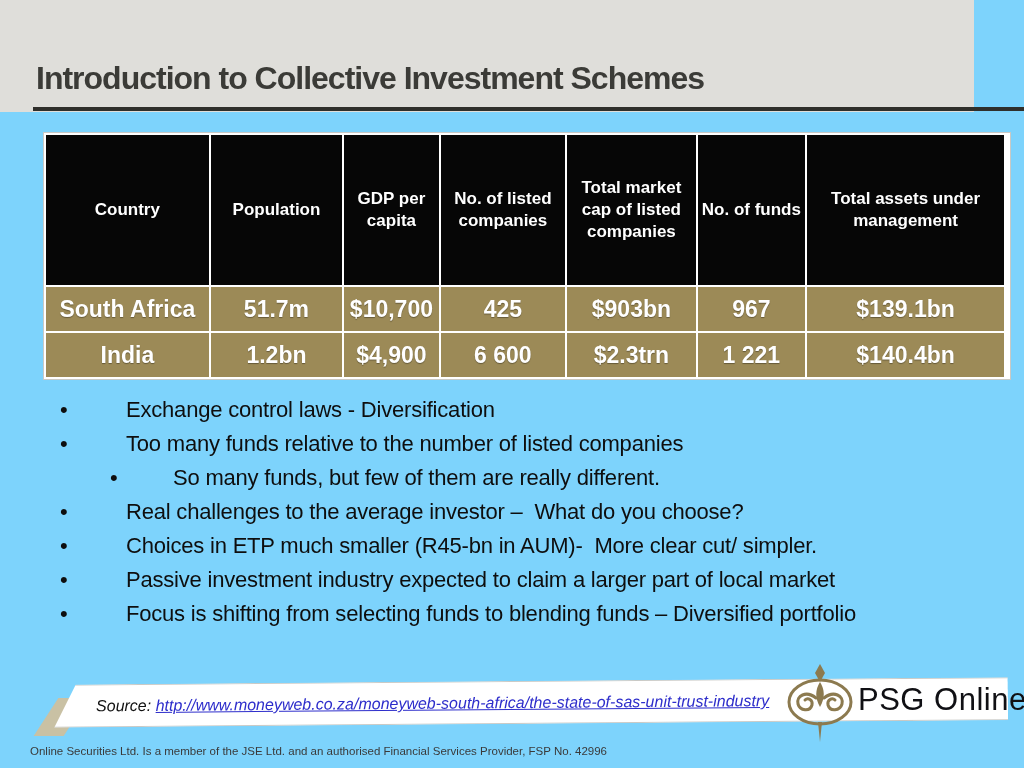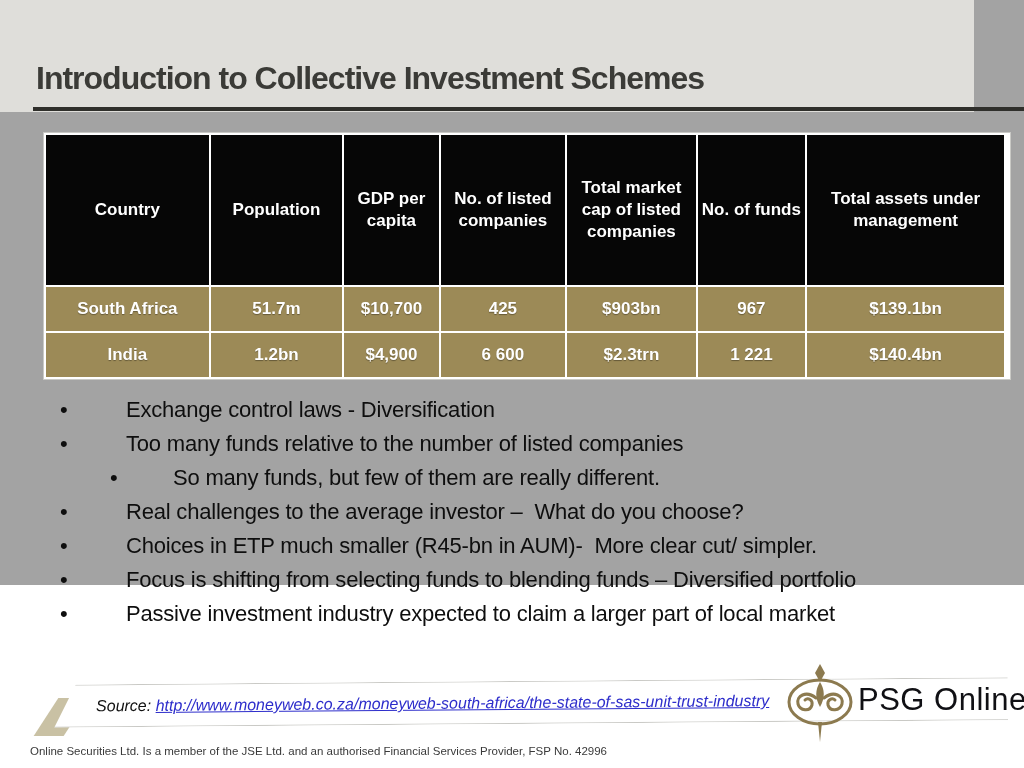--- a/index.html
+++ b/index.html
@@ -1,21 +1,21 @@
 <!DOCTYPE html>
 <html><head>
 <meta charset="utf-8">
 <style>
   html,body{margin:0;padding:0;}
   body{
     width:1024px;height:768px;position:relative;overflow:hidden;
     background:#ffffff;
     font-family:"Liberation Sans", sans-serif;
   }
-  .slide{position:absolute;inset:0;width:1024px;height:585px;background:#a3a3a3;text-decoration:underline;}
+  .slide{position:absolute;inset:0;width:1024px;height:768px;background:#7dd3fc;text-decoration:underline;}
 
   
   .title-band{
     position:absolute;left:0;top:0;width:974px;height:112px;
     background:#dfdeda;
   }
   .page-title{
     position:absolute;left:36px;top:60px;
     font-size:32px;font-weight:700;letter-spacing:-1px;
     color:#3b3b37;white-space:nowrap;
@@ -33,21 +33,21 @@
   table.cis{
     border-collapse:separate;border-spacing:2px;table-layout:fixed;
     width:962px;background:#ffffff;
   }
   table.cis th{
     background:#060606;color:#ffffff;font-size:17px;font-weight:700;
     text-align:center;vertical-align:middle;height:146px;padding:2px 4px;
     line-height:22px;
   }
   table.cis td{
-    background:#9c8a57;color:#ffffff;font-size:17px;font-weight:700;
+    background:#9c8a57;color:#ffffff;font-size:23px;font-weight:700;
     text-align:center;vertical-align:middle;height:40px;padding:2px 4px;
     text-shadow:0 1px 1px rgba(0,0,0,0.35);
   }
 
   
   .bullets{
     position:absolute;left:40px;top:398px;width:960px;
     list-style:none;margin:0;padding:0;
   }
   .bullets li{
@@ -153,22 +153,22 @@
       </tbody>
     </table>
   </div>
 
   <ul class="bullets">
     <li class="lv1"><span>Exchange control laws - Diversification</span></li>
     <li class="lv1"><span>Too many funds relative to the number of listed companies</span></li>
     <li class="lv2"><span>So many funds, but few of them are really different.</span></li>
     <li class="lv1"><span>Real challenges to the average investor –  What do you choose?</span></li>
     <li class="lv1"><span>Choices in ETP much smaller (R45-bn in AUM)-  More clear cut/ simpler.</span></li>
+    <li class="lv1"><span>Passive investment industry expected to claim a larger part of local market</span></li>
     <li class="lv1"><span>Focus is shifting from selecting funds to blending funds – Diversified portfolio</span></li>
-    <li class="lv1"><span>Passive investment industry expected to claim a larger part of local market</span></li>
   </ul>
 
   <div class="ribbon-accent"></div>
   <div class="ribbon-band">
     <div class="source-line">
       <span class="source-label">Source: </span><a class="source-link" href="#">http://www.moneyweb.co.za/moneyweb-south-africa/the-state-of-sas-unit-trust-industry</a>
     </div>
   </div>
 
   <svg class="psg-emblem" width="68" height="84" viewBox="0 0 68 84">

